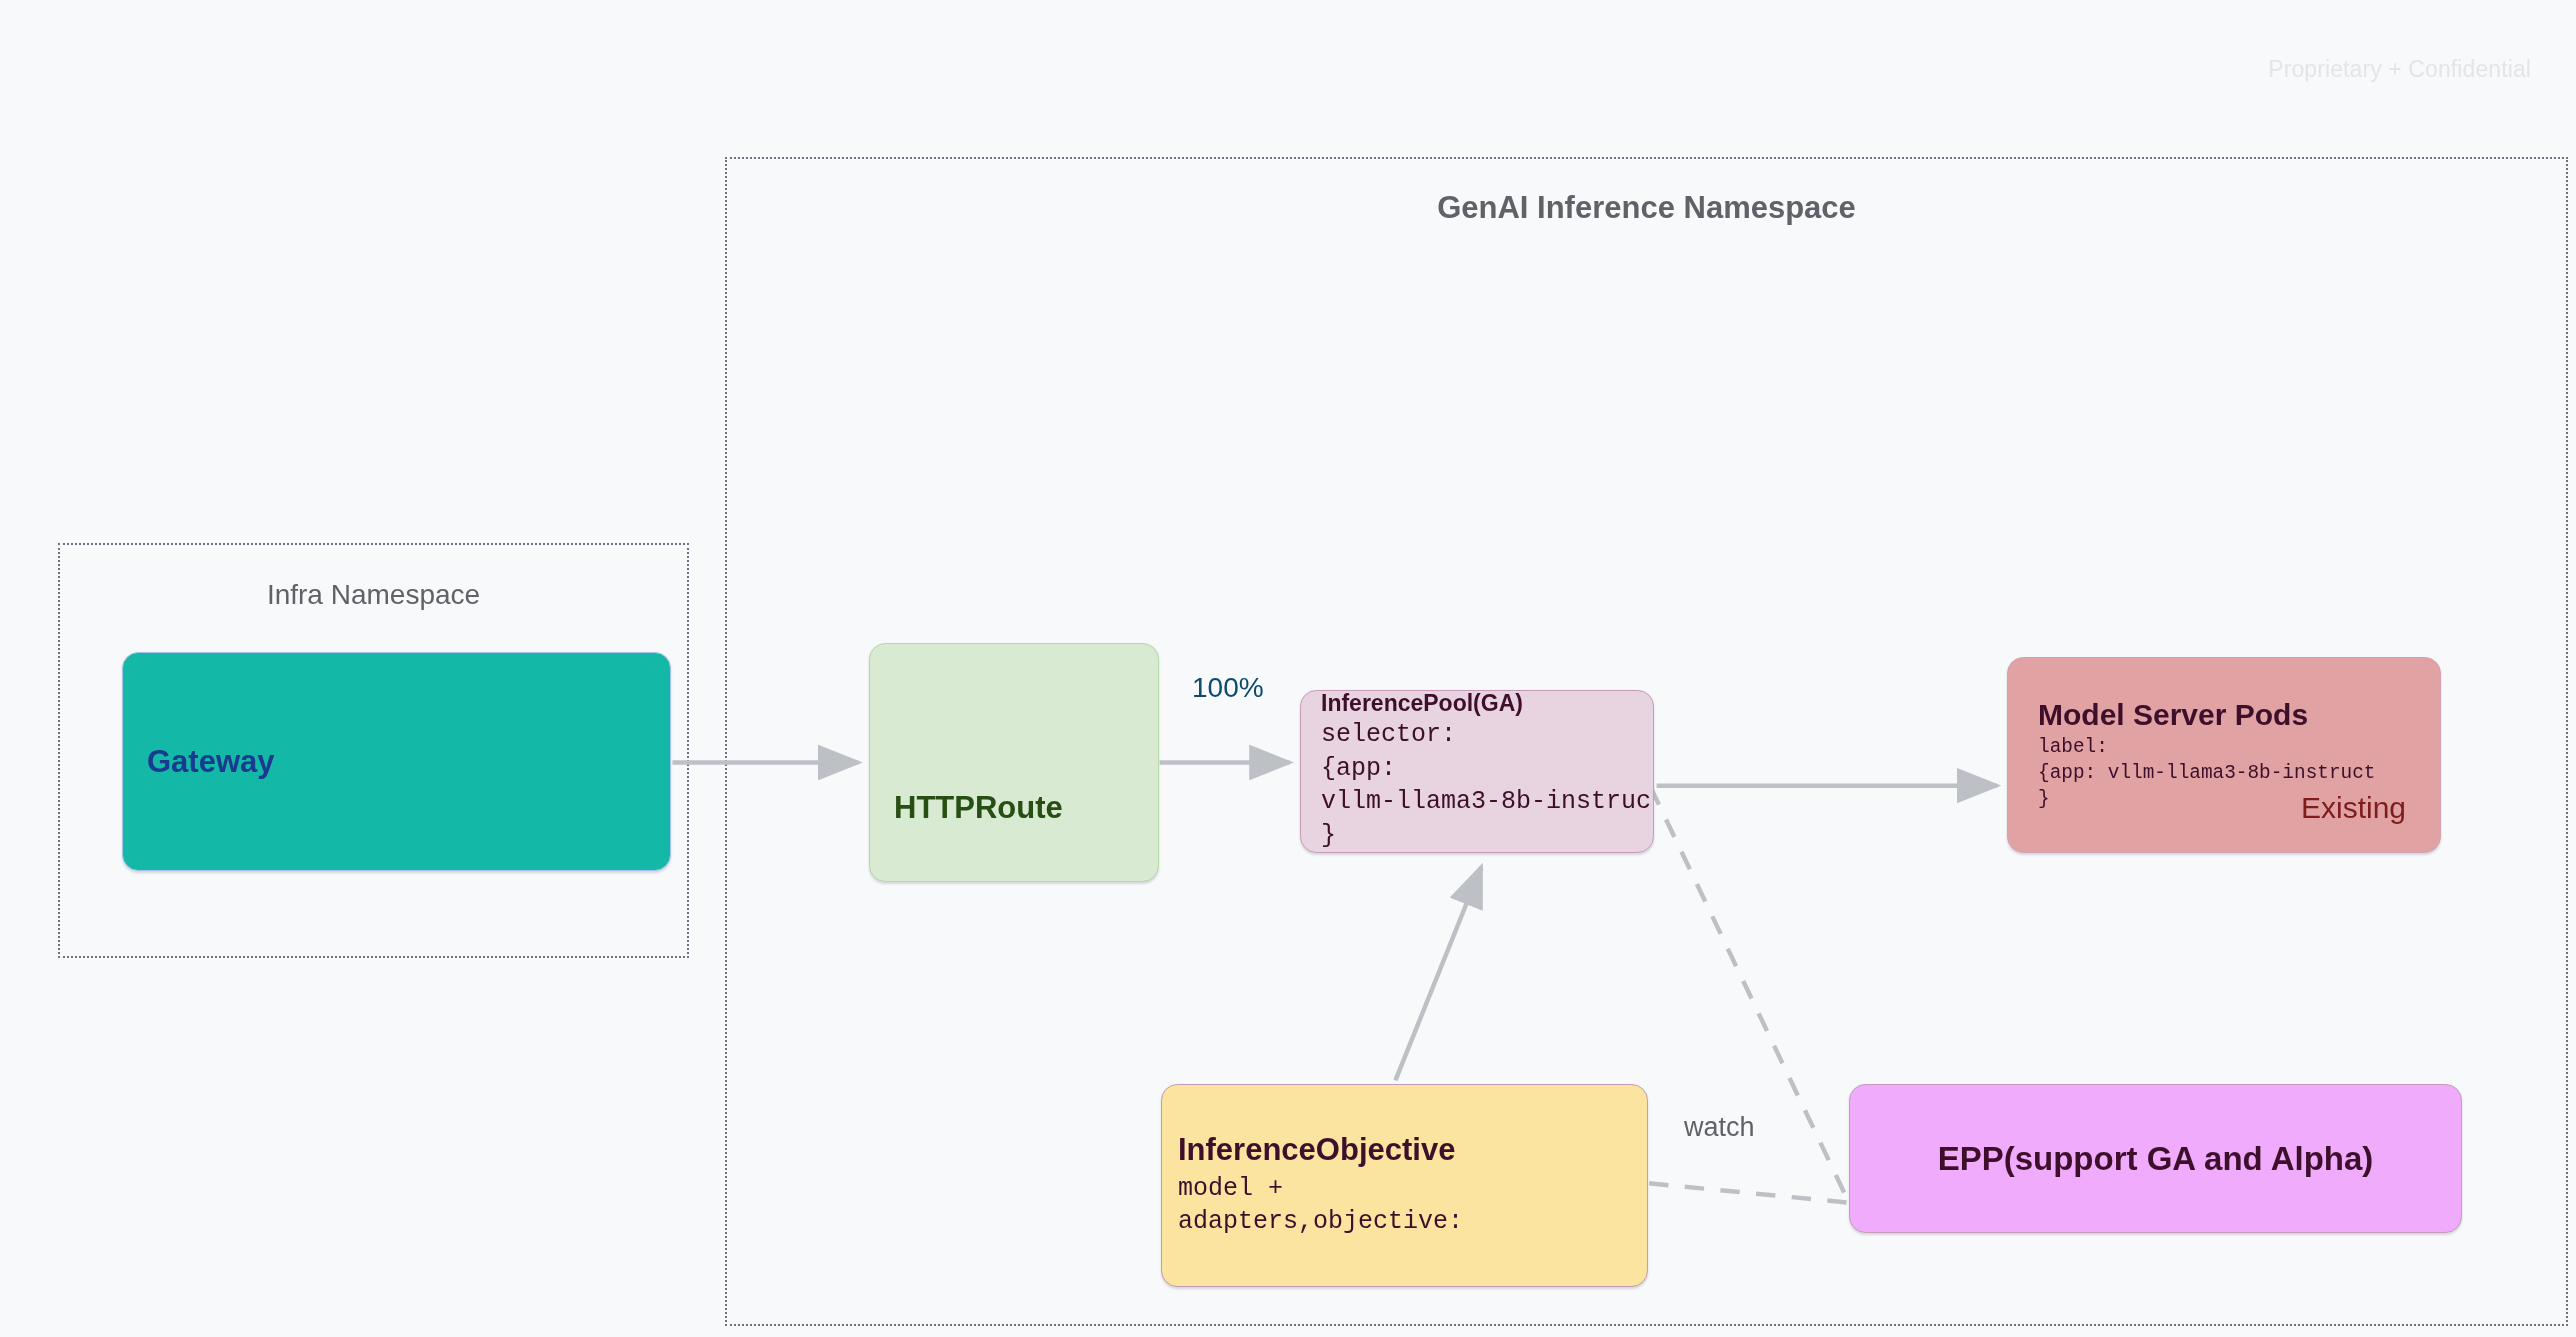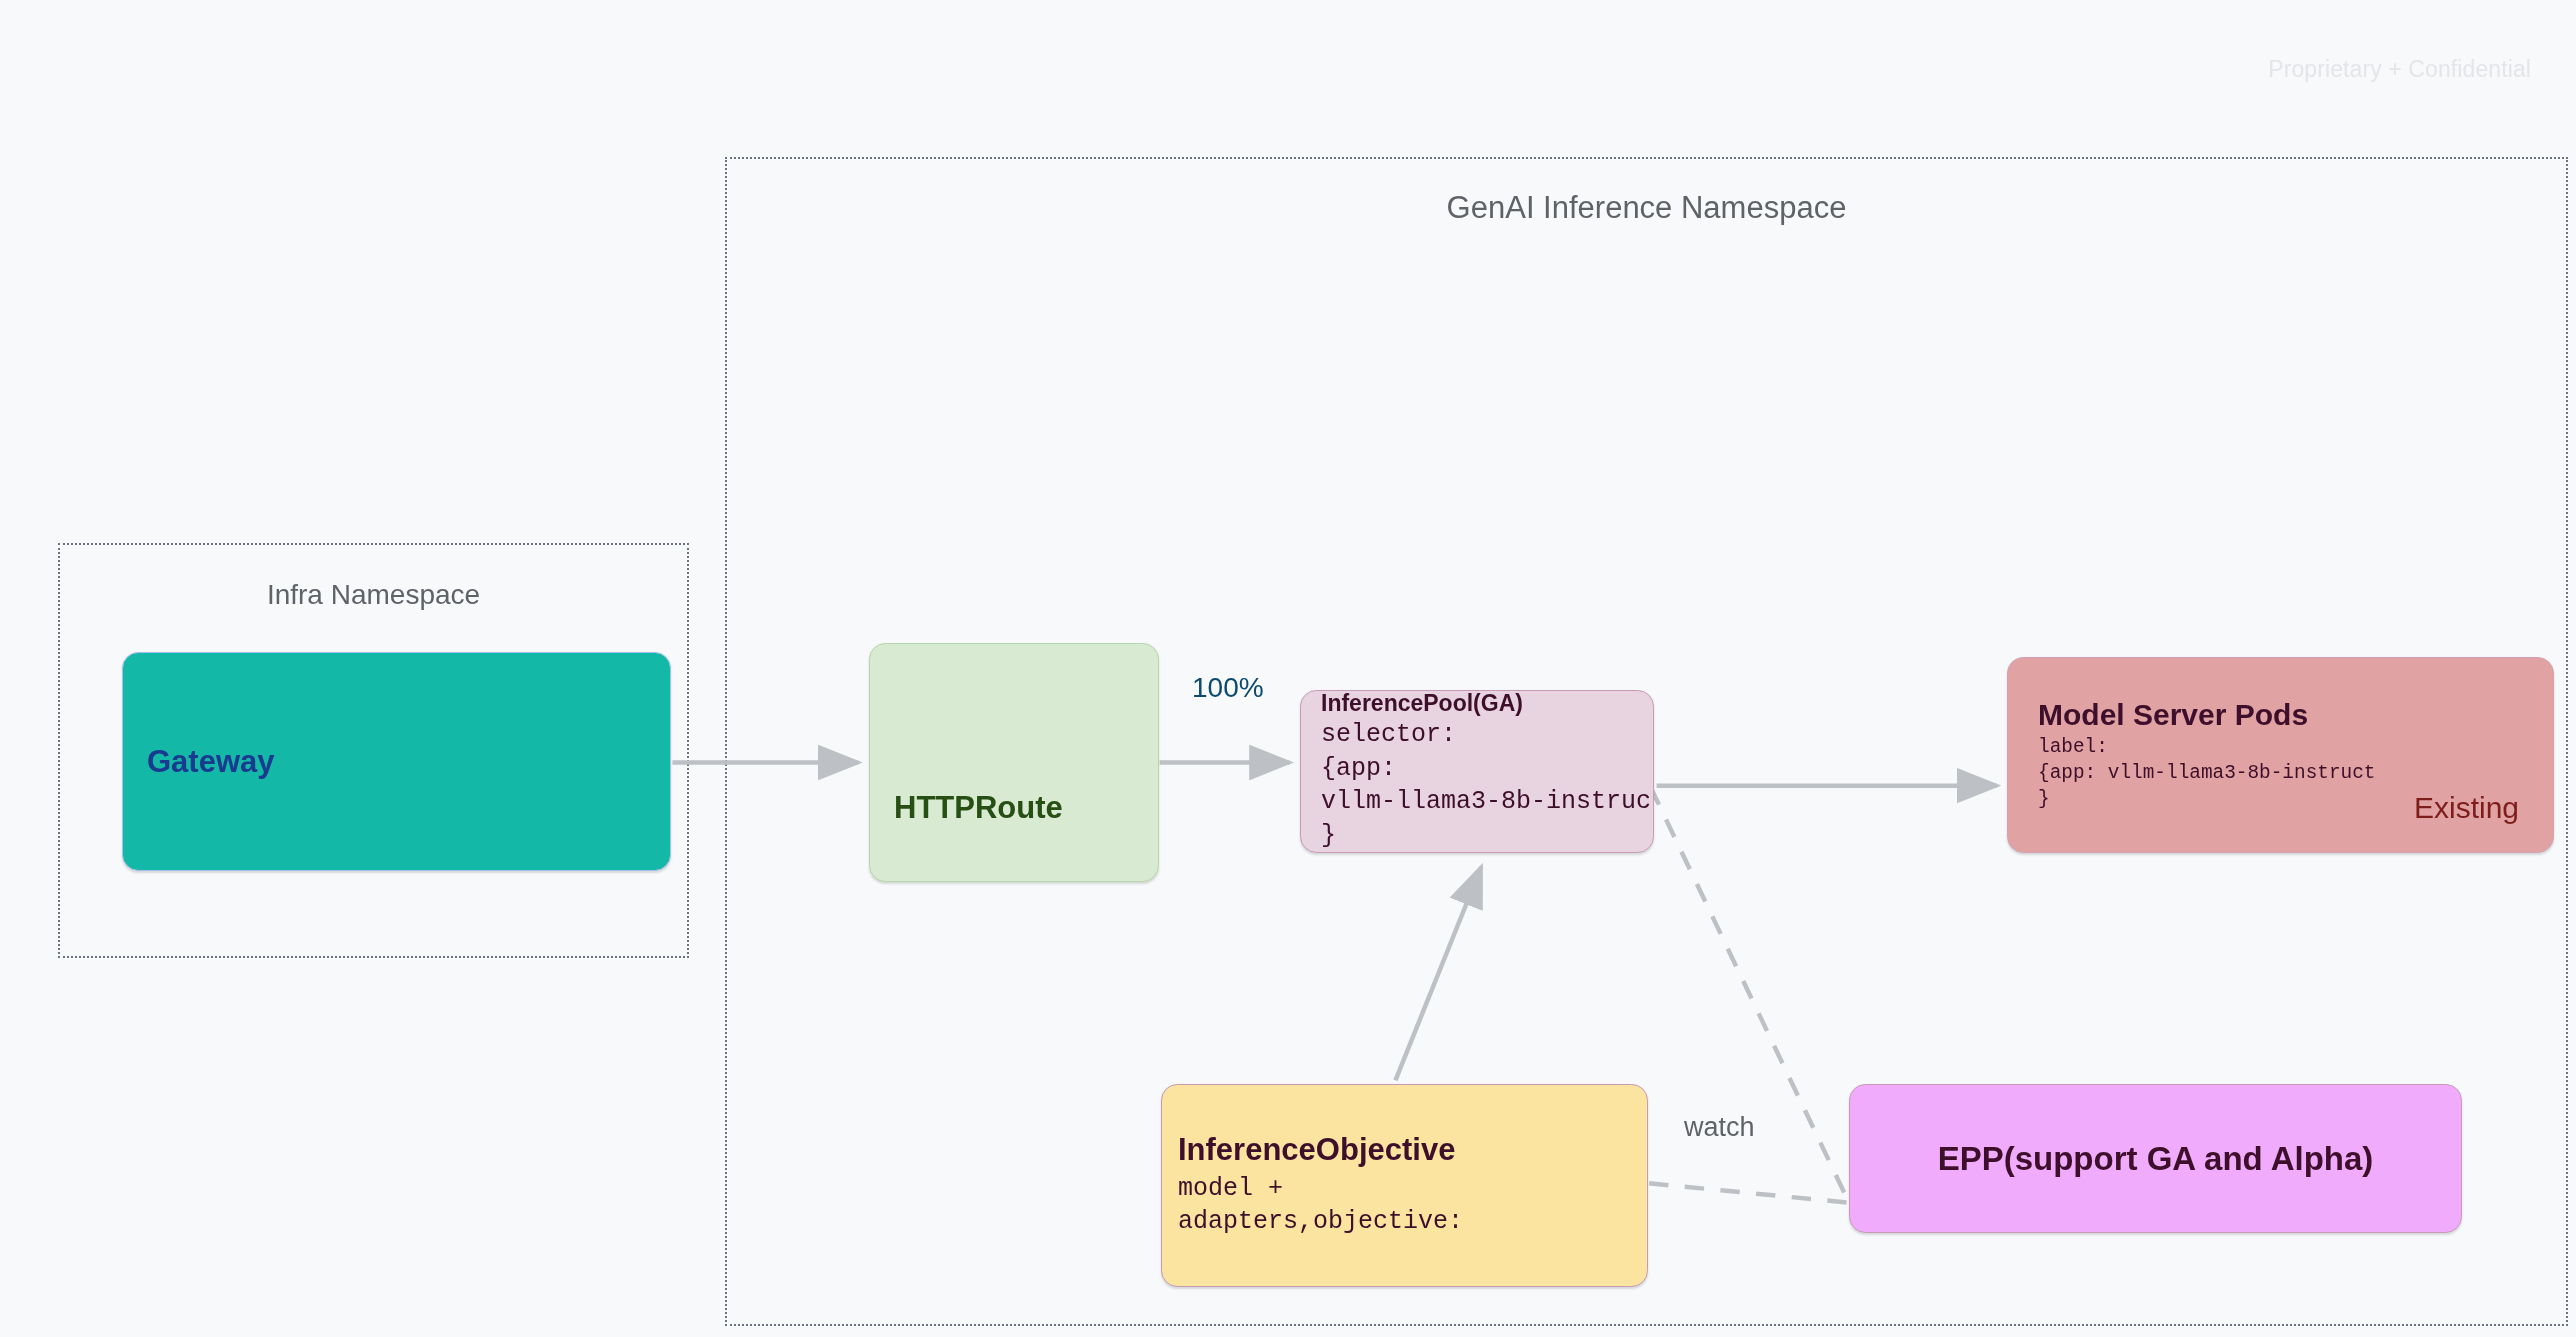--- a/index.html
+++ b/index.html
@@ -44,20 +44,21 @@
     text-align: center;
     color: #5f6368;
     white-space: nowrap;
   }
 
   #ns-genai {
     left: 725px;
     top: 157px;
     width: 1843px;
     height: 1169px;
+    font-weight: bold;
   }
   #ns-genai .ns-title {
     top: 31px;
     font-size: 31px;
   }
 
   #ns-infra {
     left: 58px;
     top: 543px;
     width: 631px;
@@ -141,21 +142,21 @@
   }
   #node-inferencepool .node-sub {
     font-size: 25px;
     color: #3d0f2b;
   }
 
   
   #node-modelserver {
     left: 2007px;
     top: 657px;
-    width: 547px;
+    width: 434px;
     height: 196px;
     background: #e0a2a2;
     border: 1.5px solid #d4a0b5;
   }
   #node-modelserver .node-inner { padding: 0 30px; }
   #node-modelserver .node-title {
     font-size: 30px;
     color: #3d0f2b;
     margin-bottom: 2.2px;
   }

